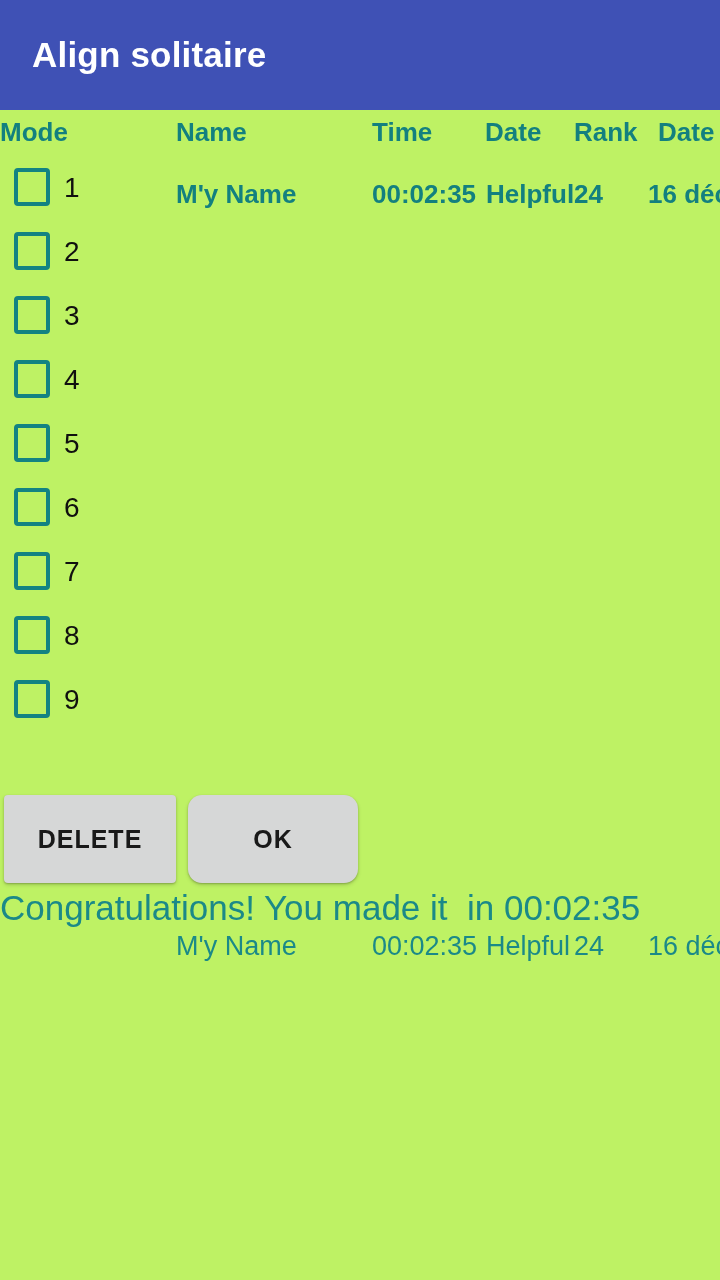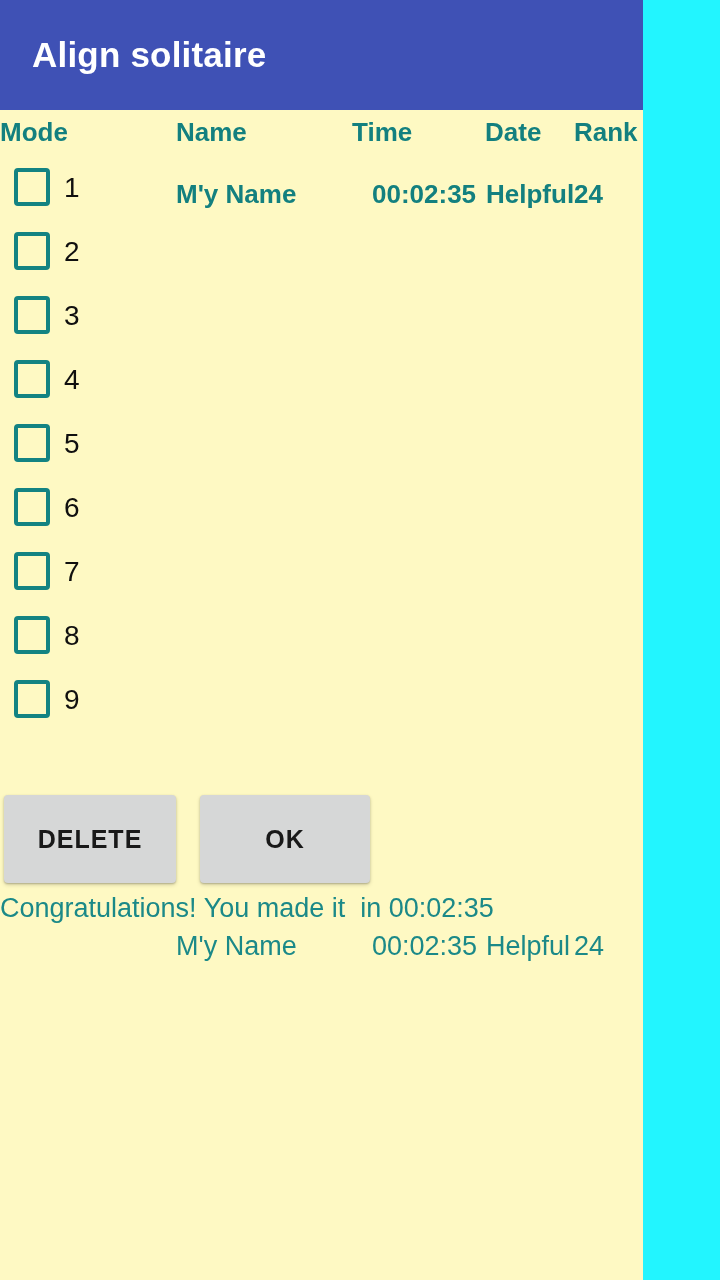--- a/index.html
+++ b/index.html
@@ -11,23 +11,23 @@
     width: 720px;
     height: 1280px;
     overflow: hidden;
     background: #22f5ff;
     font-family: "Liberation Sans", sans-serif;
     -webkit-font-smoothing: antialiased;
   }
 
   #screen {
     position: relative;
-    width: 643px;
+    width: 720px;
     height: 1280px;
-    background: #fef9c3;
+    background: #bef264;
     overflow: hidden;
   }
 
   
   #appbar {
     position: absolute;
     left: 0; top: 0;
     width: 720px;
     height: 110px;
     background: #3f51b5;
@@ -76,21 +76,21 @@
 
   
   #header-row { top: 2px; }
   #header-row .cell {
     font-weight: bold;
     font-size: 26px;
   }
 
   .col-rank  { left: 0px; }
   .col-name  { left: 176px; }
-  .col-time  { left: 352px; }
+  .col-time  { left: 372px; }
   .col-mode  { left: 485px; }
   .col-score { left: 574px; }
   .col-date  { left: 658px; }
 
   
   .data-row .cell { font-weight: bold; }
   .data-row .col-time  { left: 372px; }
   .data-row .col-mode  { left: 486px; }
   .data-row .col-score { left: 574px; }
   .data-row .col-date  { left: 648px; }
@@ -142,38 +142,38 @@
     color: #191919;
     font-family: "Liberation Sans", sans-serif;
     font-size: 25px;
     font-weight: bold;
     letter-spacing: 1.0px;
     box-shadow: 0 1px 2px rgba(0,0,0,0.22), 0 2px 4px rgba(0,0,0,0.14);
     cursor: pointer;
     padding: 0;
   }
   #btn-delete { left: 4px;   width: 172px; }
-  #btn-ok     { left: 200px; width: 170px; }
+  #btn-ok     { left: 188px; width: 170px; border-radius: 14px; }
 
   
   #footer {
     position: absolute;
     left: 0;
     top: 888px;
     width: 720px;
     height: 100px;
     overflow: hidden;
   }
   #congrats {
     position: absolute;
     left: 0;
     top: 0;
     height: 40px;
     line-height: 40px;
-    font-size: 27px;
+    font-size: 35px;
     color: #1b8988;
     white-space: pre;
   }
   #footer-row { top: 38px; }
   #footer-row .cell {
     font-weight: normal;
     font-size: 27px;
     color: #1b8988;
   }
   #footer-row .col-name  { left: 176px; }

